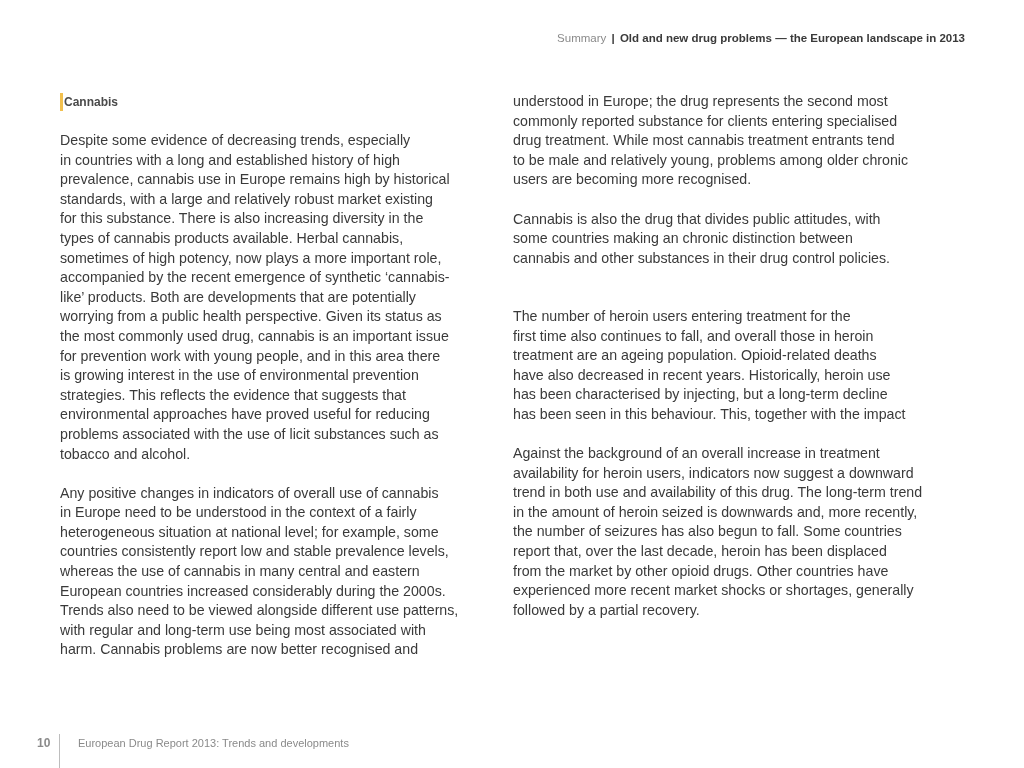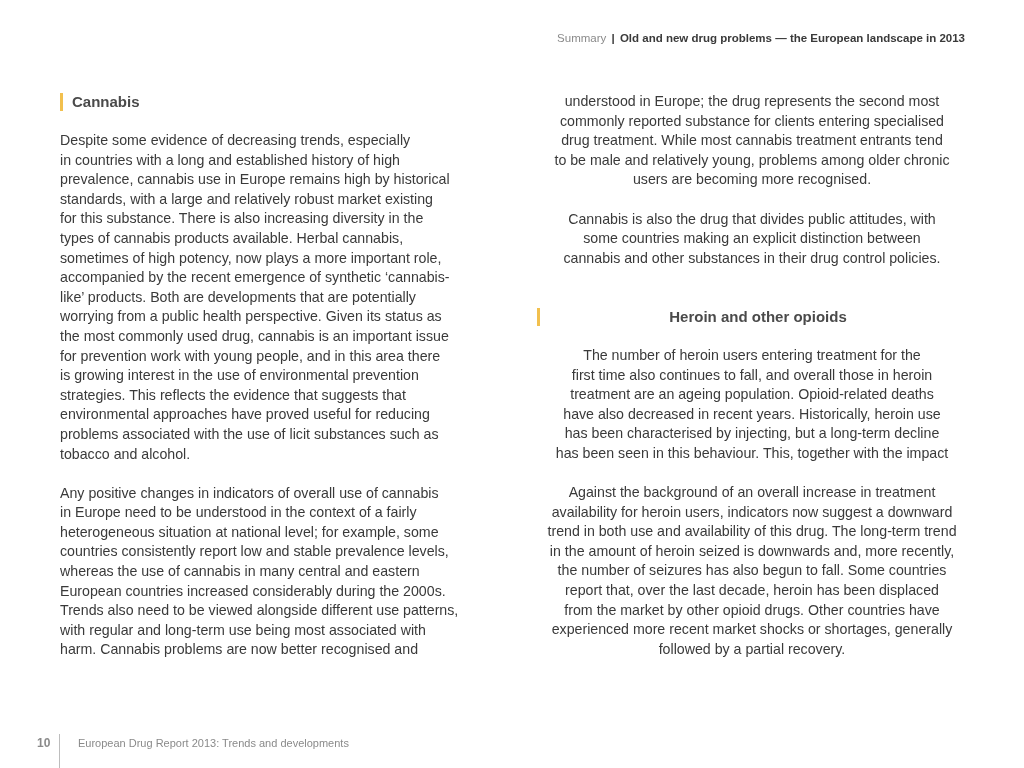--- a/index.html
+++ b/index.html
@@ -34,27 +34,27 @@
   }
   .column {
     position: absolute;
     top: 92px;
     width: 430px;
     font-size: 14.2px;
     line-height: 19.6px;
     color: #3a3a3a;
   }
   .col-left { left: 60px; }
-  .col-right { left: 537px; text-align: center; }
+  .col-right { left: 513px; }
   .section-heading {
     position: relative;
-    font-size: 15px;
+    font-size: 12px;
     font-weight: bold;
     color: #4a4a4a;
-    padding-left: 12px;
+    padding-left: 4px;
     height: 20px;
     line-height: 20px;
     margin-bottom: 19px;
   }
   .section-heading .bar {
     position: absolute;
     left: 0;
     top: 1px;
     width: 3px;
     height: 18px;
@@ -133,27 +133,23 @@
 harm. Cannabis problems are now better recognised and</p>
 </div>
 
 <div class="column col-right">
   <p class="para">understood in Europe; the drug represents the second most
 commonly reported substance for clients entering specialised
 drug treatment. While most cannabis treatment entrants tend
 to be male and relatively young, problems among older chronic
 users are becoming more recognised.</p>
   <p class="para">Cannabis is also the drug that divides public attitudes, with
-some countries making an explicit distinction between
+some countries making an chronic distinction between
 cannabis and other substances in their drug control policies.</p>
   <div class="gap-heading"></div>
-  <div class="section-heading">
-    <span class="bar"></span>
-    <span>Heroin and other opioids</span>
-  </div>
   <p class="para">The number of heroin users entering treatment for the
 first time also continues to fall, and overall those in heroin
 treatment are an ageing population. Opioid-related deaths
 have also decreased in recent years. Historically, heroin use
 has been characterised by injecting, but a long-term decline
 has been seen in this behaviour. This, together with the impact</p>
   <p class="para">Against the background of an overall increase in treatment
 availability for heroin users, indicators now suggest a downward
 trend in both use and availability of this drug. The long-term trend
 in the amount of heroin seized is downwards and, more recently,

